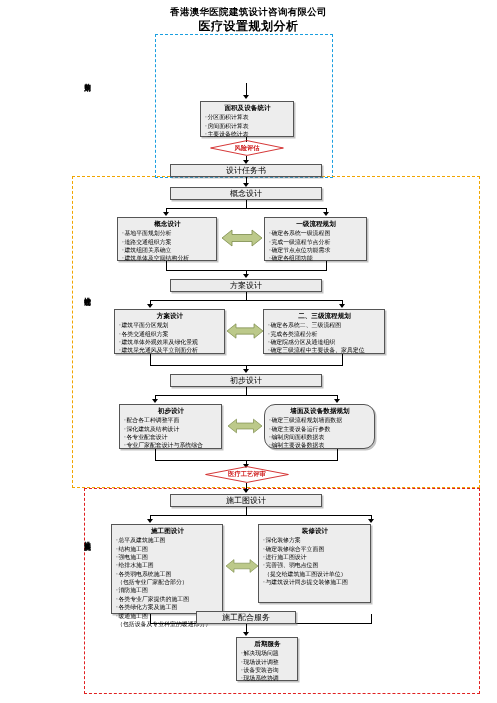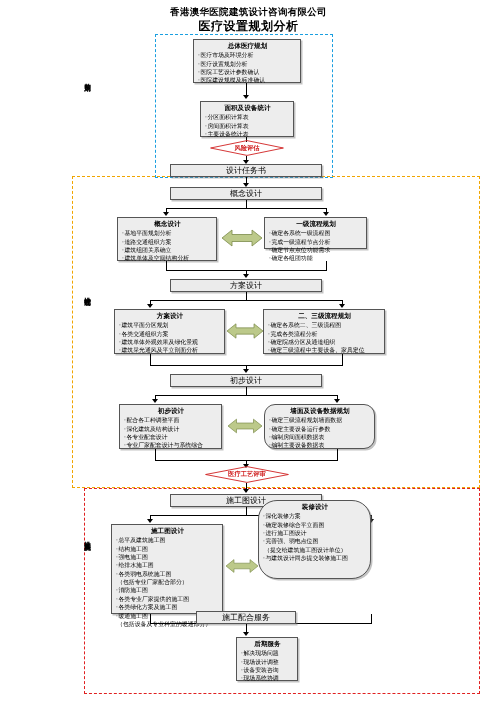--- a/index.html
+++ b/index.html
@@ -111,29 +111,20 @@
   <div class="abs title2" style="left:0; top:18px;">医疗设置规划分析</div>
 
   <div class="frame frame-blue" style="left:155px; top:34px; width:178px; height:144px;"></div>
   <div class="frame frame-orange" style="left:72px; top:176px; width:408px; height:312px;"></div>
   <div class="frame frame-red" style="left:84px; top:488px; width:396px; height:206px;"></div>
 
   <div class="vlabel" style="left:84px; top:78px;">前期策划</div>
   <div class="vlabel" style="left:84px; top:292px;">设计控制过程</div>
   <div class="vlabel" style="left:84px; top:536px;">设计落实及实施</div>
 
-  <div class="dbox" style="left:193px; top:39px; width:108px; height:44px;">
-    <div class="hd">总体医疗规划</div>
-    <ul>
-      <li class="bul">医疗市场及环境分析</li>
-      <li class="bul">医疗设置规划分析</li>
-      <li class="bul">医院工艺设计参数确认</li>
-      <li class="bul">医院建设规模及标准确认</li>
-    </ul>
-  </div>
 
   <div class="vline" style="left:246px; top:83px; height:14px;"></div>
   <div class="arrowdn" style="left:243px; top:95px;"></div>
 
   <div class="dbox" style="left:200px; top:101px; width:94px; height:36px;">
     <div class="hd">面积及设备统计</div>
     <ul>
       <li class="bul">分区面积计算表</li>
       <li class="bul">房间面积计算表</li>
       <li class="bul">主要设备统计表</li>
@@ -173,21 +164,21 @@
   <div class="dbox" style="left:117px; top:217px; width:100px; height:44px;">
     <div class="hd">概念设计</div>
     <ul>
       <li class="bul">基地平面规划分析</li>
       <li class="bul">道路交通组织方案</li>
       <li class="bul">建筑组团关系确立</li>
       <li class="bul">建筑单体及空间结构分析</li>
     </ul>
   </div>
 
-  <div class="dbox" style="left:264px; top:217px; width:103px; height:32px;">
+  <div class="dbox" style="left:264px; top:217px; width:103px; height:44px;">
     <div class="hd">一级流程规划</div>
     <ul>
       <li class="bul">确定各系统一级流程图</li>
       <li class="bul">完成一级流程节点分析</li>
       <li class="bul">确定节点点位功能需求</li>
       <li class="bul">确定各组团功能</li>
     </ul>
   </div>
 
   <div class="dbl" style="left:222px; top:228px; width:40px; height:20px;">
@@ -319,21 +310,21 @@
       <li class="bul">各类弱电系统施工图</li>
       <li class="nob">（包括专业厂家配合部分）</li>
       <li class="bul">消防施工图</li>
       <li class="bul">各类专业厂家提供的施工图</li>
       <li class="bul">各类绿化方案及施工图</li>
       <li class="bul">暖通施工图</li>
       <li class="nob">（包括设备及专业科室的暖通部分）</li>
     </ul>
   </div>
 
-  <div class="dbox" style="left:258px; top:500px; width:113px; height:79px;border-radius:19px;">
+  <div class="dbox" style="left:258px; top:524px; width:113px; height:79px;">
     <div class="hd">装修设计</div>
     <ul>
       <li class="bul">深化装修方案</li>
       <li class="bul">确定装修综合平立面图</li>
       <li class="bul">进行施工图设计</li>
       <li class="bul">完善强、弱电点位图</li>
       <li class="nob">（提交给建筑施工图设计单位）</li>
       <li class="bul">与建筑设计同步提交装修施工图</li>
     </ul>
   </div>

